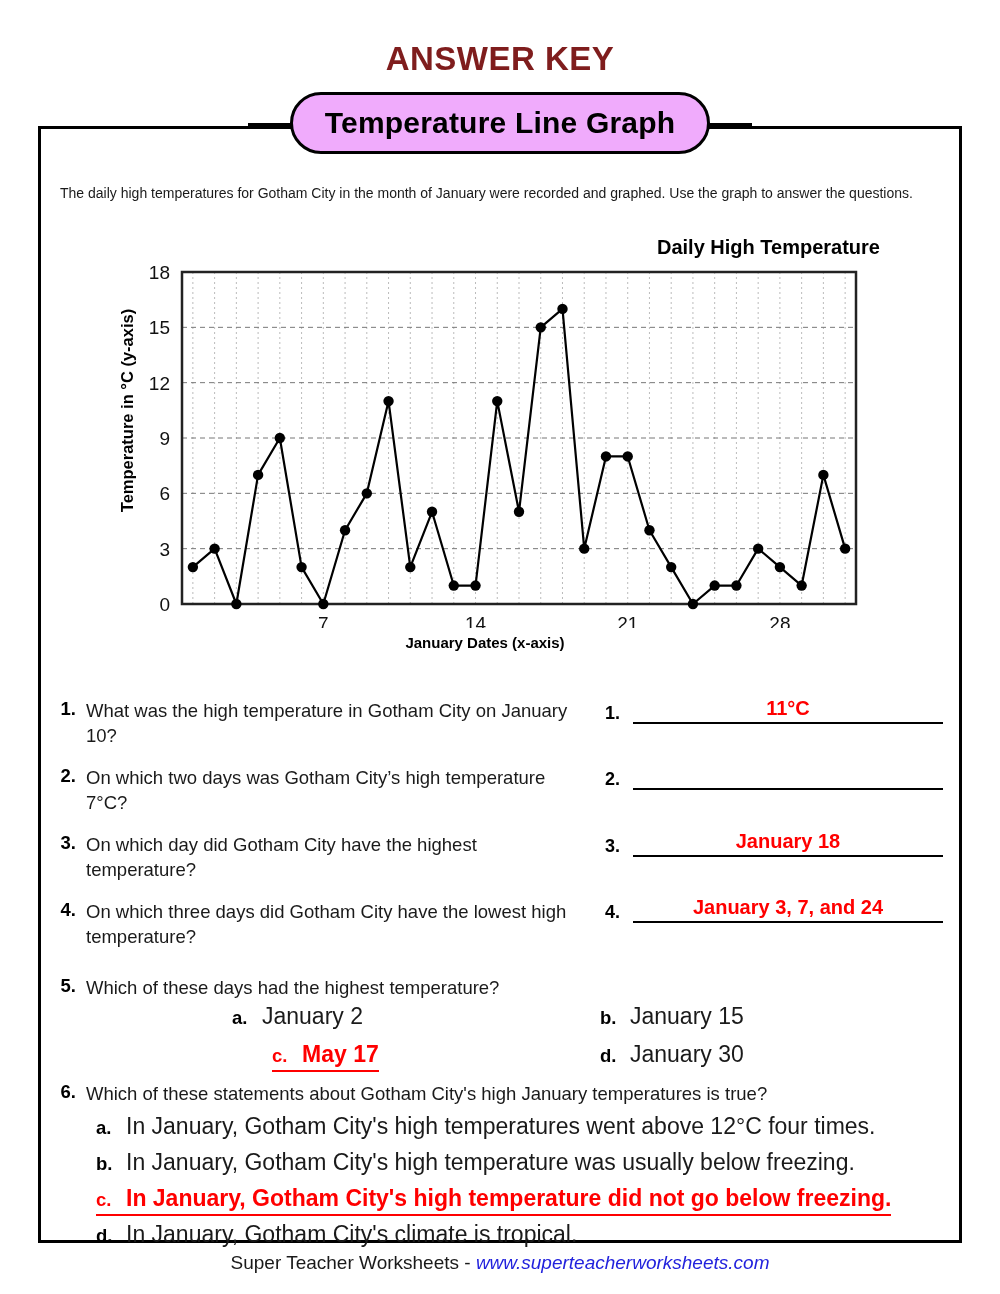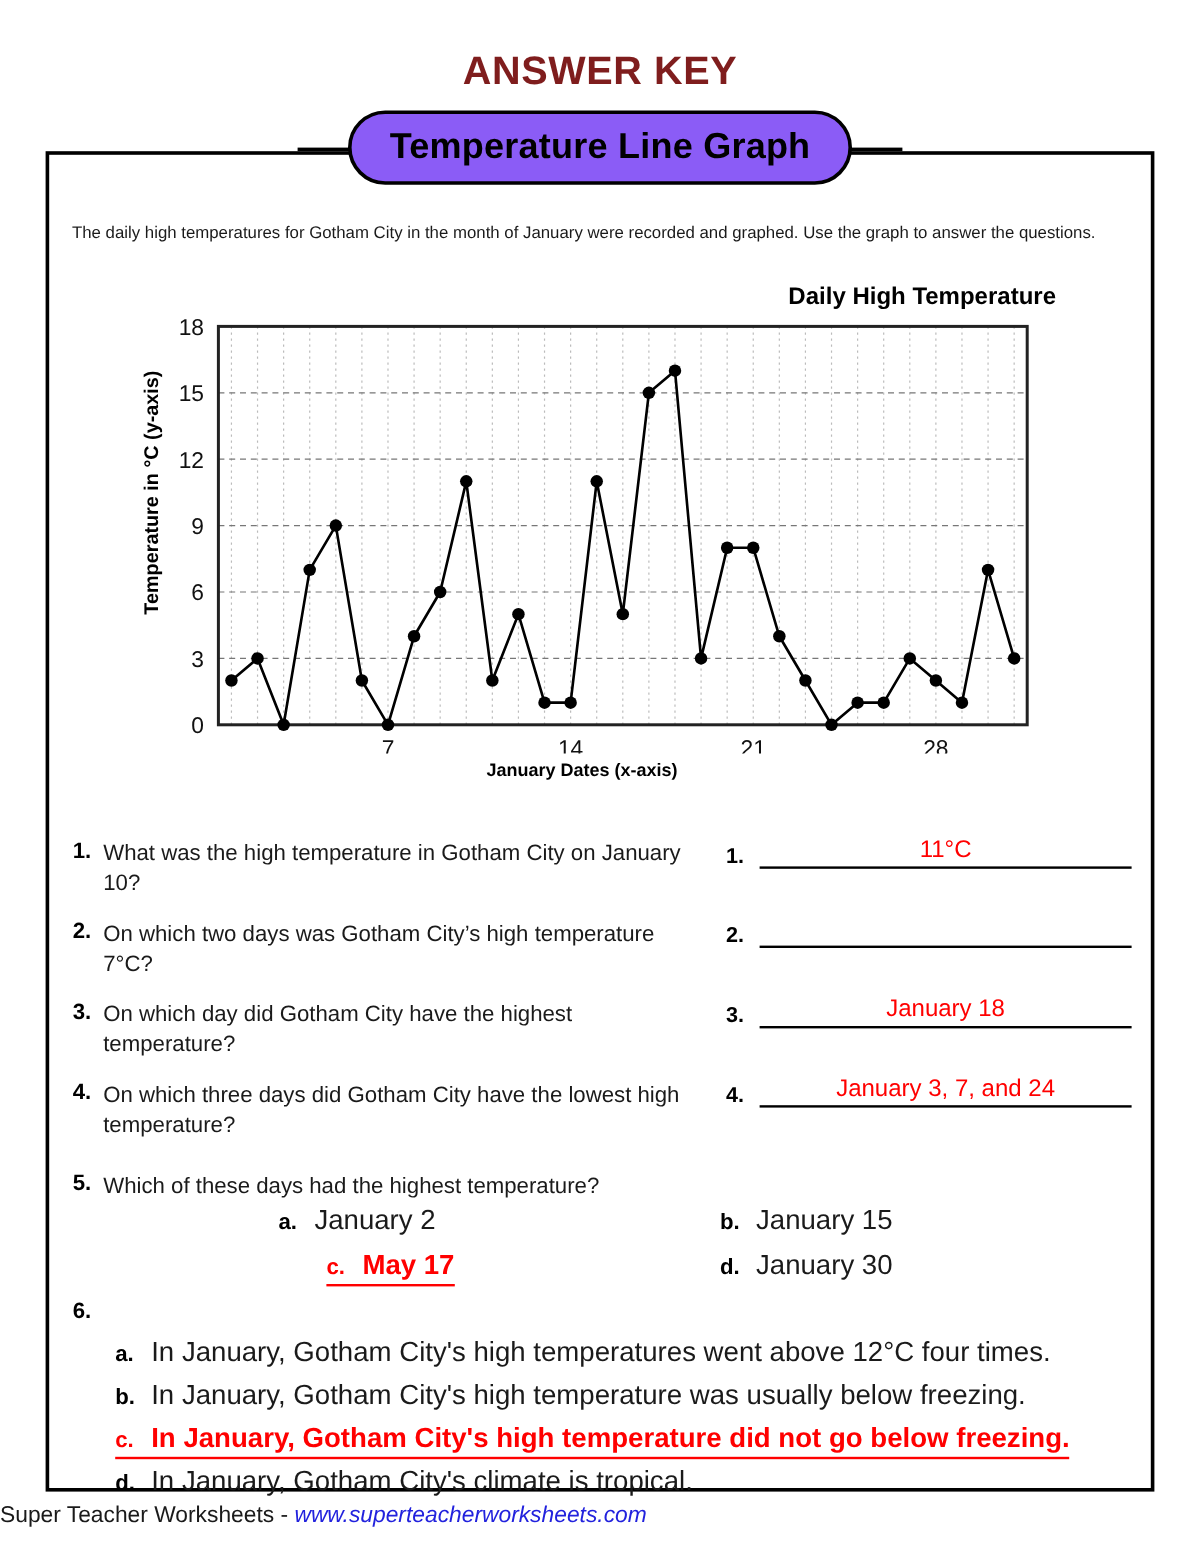--- a/index.html
+++ b/index.html
@@ -60,21 +60,21 @@
   .title-line-left  { left: 248px; width: 50px; }
   .title-line-right { right: 248px; width: 50px; }
   .title-pill {
     position: absolute;
     left: 290px;
     top: 0;
     width: 420px;
     height: 62px;
     border: 3px solid #000;
     border-radius: 34px;
-    background: #8b5cf6;
+    background: #f0abfc;
     box-sizing: border-box;
     display: flex;
     align-items: center;
     justify-content: center;
     font-size: 30px;
     font-weight: bold;
     letter-spacing: 0.2px;
   }
 
   
@@ -177,21 +177,21 @@
     height: 44px;
   }
   .anstext {
     position: absolute;
     left: 28px;
     bottom: 4px;
     width: 310px;
     text-align: center;
     color: #ff0000;
     font-size: 20px;
-    font-weight: normal;
+    font-weight: bold;
     margin-top: 48px;
   }
 
   
   .mc {
     position: absolute;
     display: flex;
     align-items: baseline;
   }
   .mc-letter {
@@ -213,21 +213,21 @@
     border-bottom: 2px solid #ff0000;
     padding-bottom: 2px;
   }
 
   
   .footer {
     position: absolute;
     left: 0;
     top: 1252px;
     width: 1000px;
-    text-align: left;
+    text-align: center;
     font-size: 19px;
     color: #1a1a1a;
   }
   .footer .url {
     color: #2222dd;
     font-style: italic;
   }
 </style>
 </head>
 <body>
@@ -388,20 +388,21 @@
     <span class="mc-letter">c.</span>
     <span class="mc-label">May 17</span>
   </div>
   <div class="mc" style="left:600px; top:1041px;">
     <span class="mc-letter">d.</span>
     <span class="mc-label">January 30</span>
   </div>
 
   <div class="qrow" style="left:58px; top:1081px; width:880px;">
     <div class="qnum">6.</div>
+    <div class="qtext">Which of these statements about Gotham City's high January temperatures is true?</div>
   </div>
 
   <div class="mc" style="left:96px; top:1113px;">
     <span class="mc-letter">a.</span>
     <span class="mc-label">In January, Gotham City's high temperatures went above 12°C four times.</span>
   </div>
   <div class="mc" style="left:96px; top:1149px;">
     <span class="mc-letter">b.</span>
     <span class="mc-label">In January, Gotham City's high temperature was usually below freezing.</span>
   </div>

